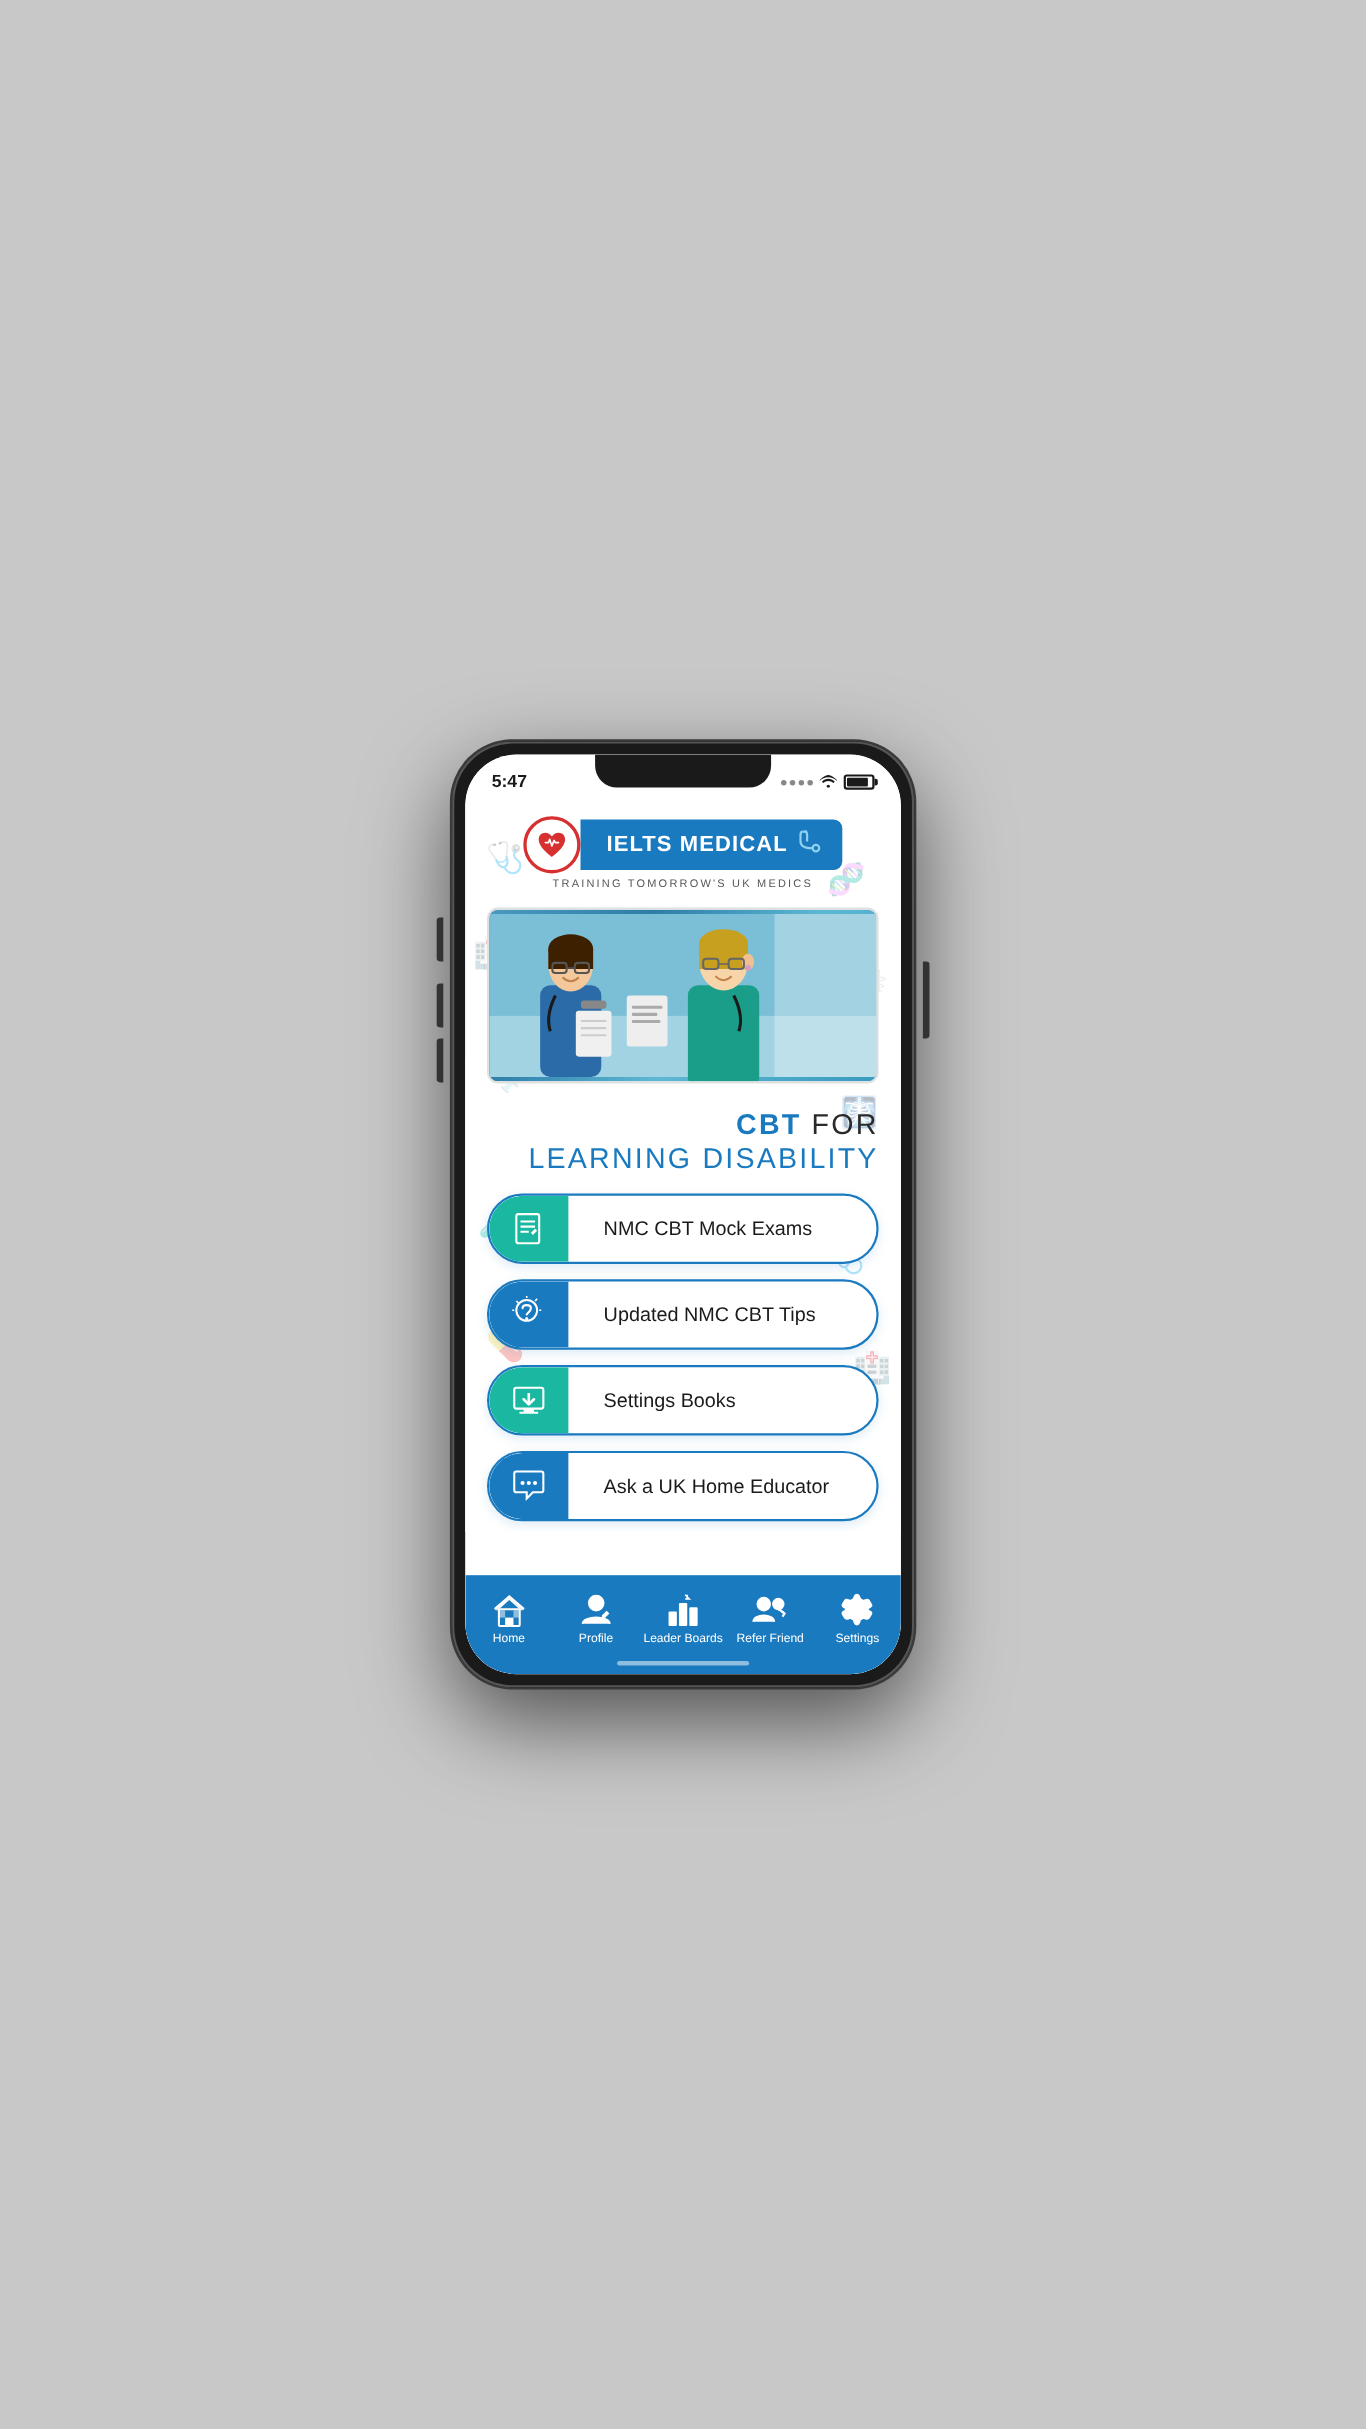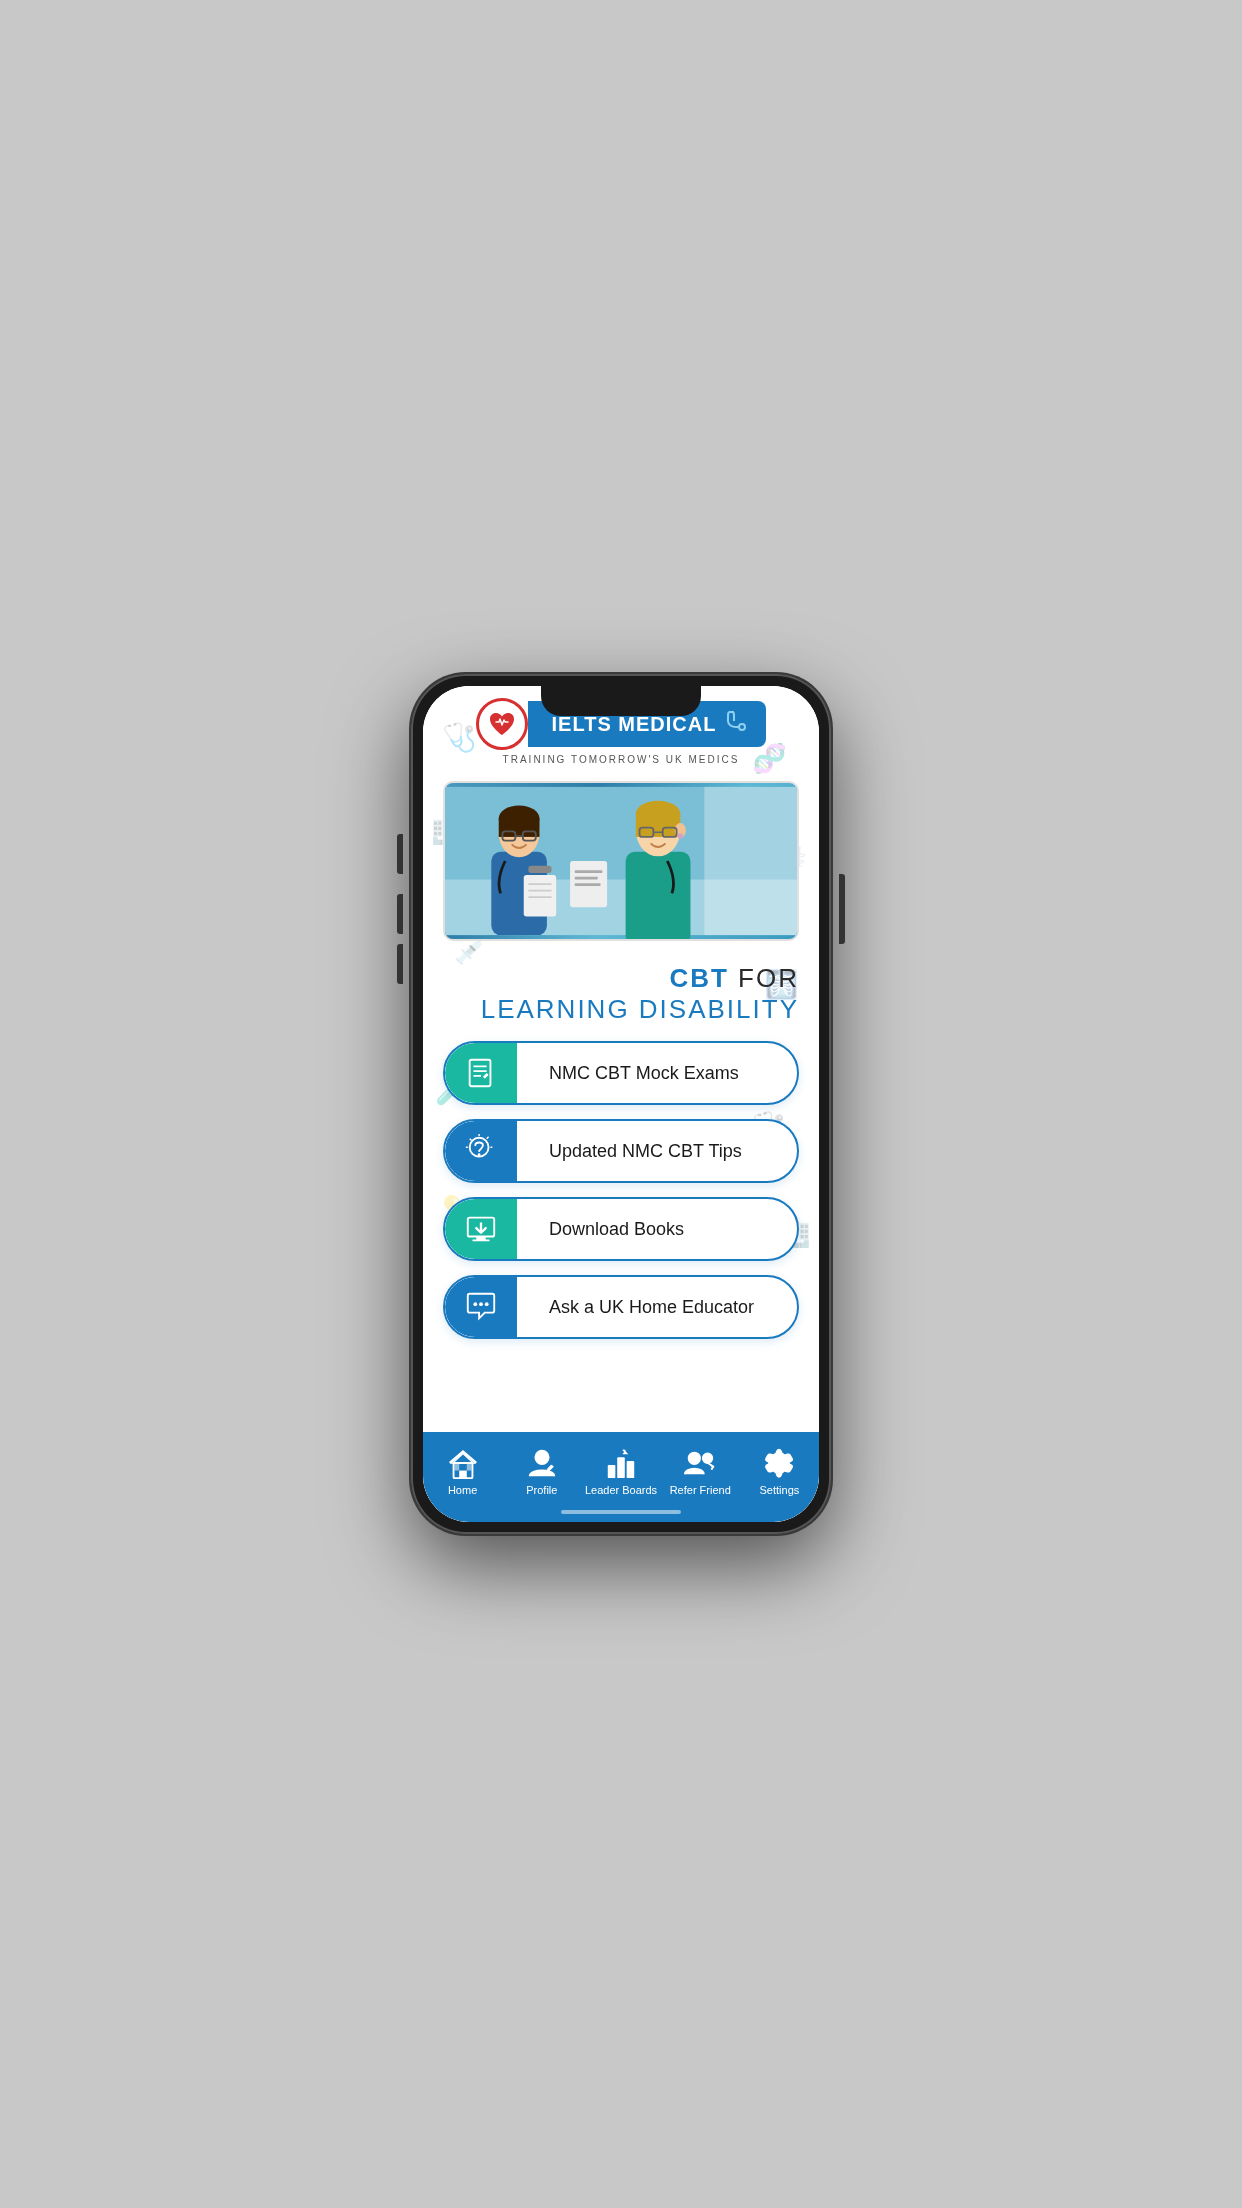--- a/index.html
+++ b/index.html
@@ -407,20 +407,41 @@
     }
   </style>
 </head>
 <body>
 
 <div class="phone-outer">
   <div class="phone-inner">
     <div class="notch"></div>
     <div class="screen">
 
+      <div class="status-bar">
+        <span class="status-time">5:47</span>
+        <div class="status-icons">
+          <div class="signal-dots">
+            <div class="signal-dot"></div>
+            <div class="signal-dot"></div>
+            <div class="signal-dot"></div>
+            <div class="signal-dot"></div>
+          </div>
+          <span class="wifi-icon">
+            <svg width="16" height="12" viewBox="0 0 16 12" fill="none">
+              <path d="M8 9.5C8.8 9.5 9.5 10.2 9.5 11S8.8 12.5 8 12.5 6.5 11.8 6.5 11 7.2 9.5 8 9.5Z" fill="#1a1a1a"></path>
+              <path d="M8 6C9.8 6 11.4 6.7 12.6 7.9L13.9 6.6C12.3 5.0 10.2 4 8 4S3.7 5.0 2.1 6.6L3.4 7.9C4.6 6.7 6.2 6 8 6Z" fill="#1a1a1a"></path>
+              <path d="M8 2.5C11 2.5 13.7 3.7 15.7 5.7L16 5.4 14.6 4C12.4 1.9 9.4 0.5 8 0.5S3.6 1.9 1.4 4L0 5.4l0.3 0.3C2.3 3.7 5 2.5 8 2.5Z" fill="#1a1a1a"></path>
+            </svg>
+          </span>
+          <div class="battery-icon">
+            <div class="battery-fill"></div>
+          </div>
+        </div>
+      </div>
 
       <div class="main-content">
 
         <div class="watermark-icons">
           <span class="wm-icon" style="top:5%;left:5%">🩺</span>
           <span class="wm-icon" style="top:3%;left:40%">💊</span>
           <span class="wm-icon" style="top:8%;right:8%">🧬</span>
           <span class="wm-icon" style="top:18%;left:2%">🏥</span>
           <span class="wm-icon" style="top:22%;right:3%">⚕</span>
           <span class="wm-icon" style="top:35%;left:8%">💉</span>
@@ -565,21 +586,21 @@
               <svg viewBox="0 0 36 36" fill="white">
 
                 <rect x="4" y="6" width="28" height="20" rx="2" fill="none" stroke="white" stroke-width="2"></rect>
                 <rect x="13" y="26" width="10" height="4" fill="white"></rect>
                 <line x1="9" y1="30" x2="27" y2="30" stroke="white" stroke-width="2"></line>
 
                 <line x1="18" y1="11" x2="18" y2="21" stroke="white" stroke-width="2.5"></line>
                 <polyline points="13,17 18,22 23,17" stroke="white" stroke-width="2.5" fill="none" stroke-linecap="round" stroke-linejoin="round"></polyline>
               </svg>
             </div>
-            <span class="menu-label">Download Books</span>
+            <span class="menu-label">Settings Books</span>
           </div>
 
           <div class="menu-item">
             <div class="menu-icon-box blue">
               <svg viewBox="0 0 36 36" fill="white">
                 <path d="M4 6 Q4 4 6 4 L30 4 Q32 4 32 6 L32 22 Q32 24 30 24 L22 24 L16 30 L16 24 L6 24 Q4 24 4 22 Z" fill="none" stroke="white" stroke-width="2"></path>
                 <circle cx="12" cy="15" r="2" fill="white"></circle>
                 <circle cx="18" cy="15" r="2" fill="white"></circle>
                 <circle cx="24" cy="15" r="2" fill="white"></circle>
               </svg>

